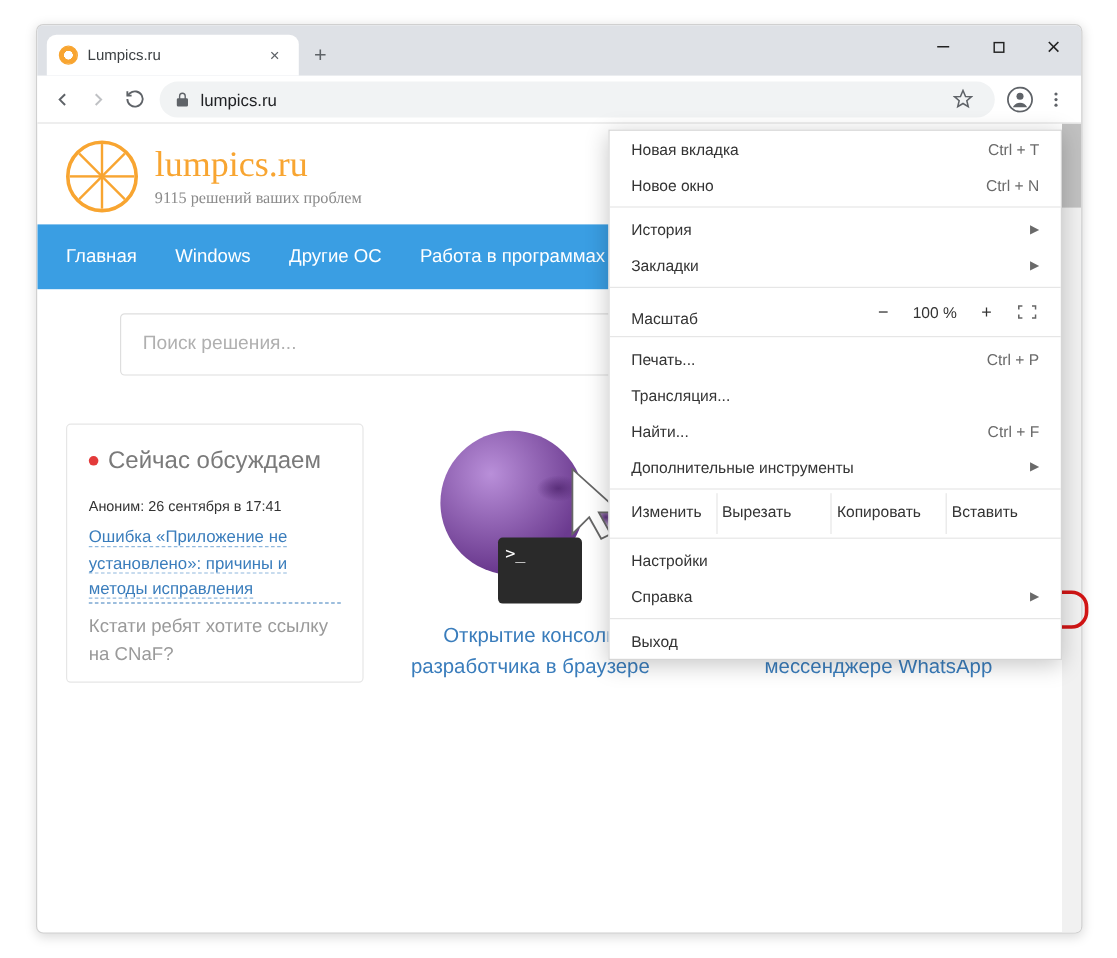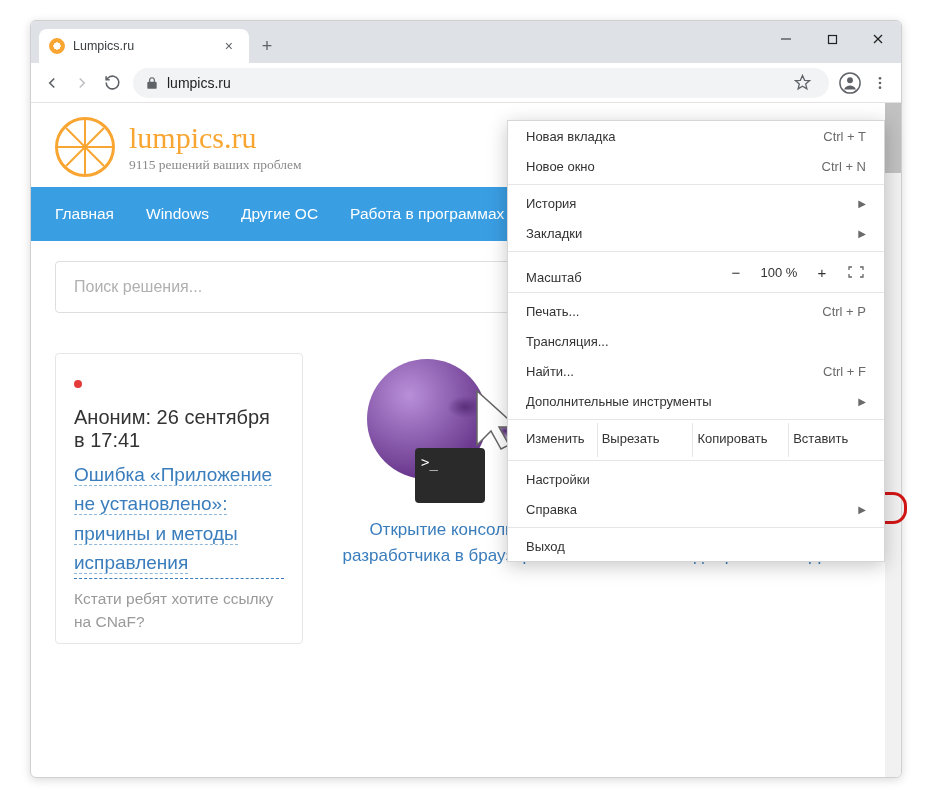--- a/index.html
+++ b/index.html
@@ -29,30 +29,30 @@
   .site-header { display:flex; align-items:center; padding: 14px 24px 10px 24px; gap:14px;}
   .site-logo { width:60px; height:60px; border-radius:50%; border:3px solid #f8a531; position:relative; background:#fff; display:flex; align-items:center; justify-content:center; overflow:hidden;}
   .site-logo::before{content:"";position:absolute;width:60px;height:60px;border-radius:50%;}
   .site-logo-inner{position:relative;width:100%;height:100%;}
   .slice{position:absolute;left:50%;top:50%;width:2px;height:30px;background:#f8a531;transform-origin:top center;}
   .site-title-wrap{display:flex;flex-direction:column;}
   .site-title { font-size:30px; color:#f8a531; font-weight:400; font-family:Georgia, serif;}
   .site-subtitle { font-size:13.5px; color:#8a8a8a; font-family:Georgia, serif; margin-top:2px;}
   .navbar { background:#3a9ee3; display:flex; flex-wrap:wrap; padding: 0 8px;}
   .nav-item { color:#fff; padding: 18px 16px; font-size:15.5px; cursor:pointer;}
-  .search-wrap { padding:20px 24px;}
+  .search-wrap { padding:20px 24px;margin-left:45px;}
   .search-box { border:1px solid #dedede; border-radius:4px; height:52px; display:flex; align-items:center; padding:0 18px;}
   .search-input { border:none; outline:none; font-size:16px; color:#333; width:100%; background:transparent;}
   .search-input::placeholder{color:#b0b0b0;}
   .main-row { display:flex; padding: 20px 24px 0 24px; gap:24px;}
   .side-card { width:248px; border:1px solid #e6e6e6; border-radius:4px; padding:18px 18px 10px 18px;}
   .discuss-head { display:flex; align-items:flex-start; gap:8px; color:#7a7a7a; font-size:20px; line-height:1.25; margin-bottom:18px;}
   .red-dot{width:8px;height:8px;border-radius:50%;background:#e33a3a;margin-top:8px;flex-shrink:0;}
-  .discuss-meta{font-size:20px;color:#333;margin-bottom:8px;}
-  .discuss-link{font-size:19px;color:#3a7dbc;text-decoration:underline;display:block;line-height:1.55;margin-bottom:8px; border-bottom:1px dashed #3a7dbc; text-decoration:none;}
+  .discuss-meta{font-size:12px;color:#333;margin-bottom:8px;}
+  .discuss-link{font-size:14px;color:#3a7dbc;text-decoration:underline;display:block;line-height:1.55;margin-bottom:8px; border-bottom:1px dashed #3a7dbc; text-decoration:none;}
   .discuss-link span{border-bottom:1px dashed #8fb8dd;}
   .discuss-text{font-size:15.5px;color:#9a9a9a;line-height:1.5;}
   .article-grid{flex:1;display:flex;gap:60px;flex-wrap:wrap;}
   .article{width:230px;display:flex;flex-direction:column;align-items:center;text-align:center;}
   .thumb{width:150px;height:150px;position:relative;margin-bottom:14px;}
   .article-title{color:#3a7dbc;font-size:17px;line-height:1.5;}
   
   .globe{position:absolute;width:120px;height:120px;border-radius:50%;background:radial-gradient(circle at 35% 30%,#b98fd9,#6b3a8f 70%);left:0;top:6px;}
   .globe::before{content:"";position:absolute;width:120px;height:120px;border-radius:50%;background:radial-gradient(ellipse 30px 18px at 32% 40%,#5a2f7a 0%,transparent 60%),radial-gradient(ellipse 25px 20px at 65% 60%,#5a2f7a 0%,transparent 60%);}
   .term{position:absolute;width:70px;height:55px;background:#2a2a2a;border-radius:4px;left:48px;top:95px;display:flex;align-items:flex-start;padding:6px;}
@@ -190,20 +190,21 @@
       </div>
       <div class="search-wrap">
         <div class="search-box">
           <input class="search-input" placeholder="Поиск решения..." style="">
         </div>
       </div>
       <div class="main-row">
         <div class="side-card">
           <div class="discuss-head">
             <span class="red-dot"></span>
+            <span>Сейчас обсуждаем</span>
           </div>
           <div class="discuss-meta">Аноним: 26 сентября в 17:41</div>
           <a class="discuss-link"><span>Ошибка «Приложение не установлено»: причины и методы исправления</span></a>
           <div class="discuss-text">Кстати ребят хотите ссылку на CNaF?</div>
         </div>
         <div class="article-grid">
           <div class="article">
             <div class="thumb">
               <div class="globe"></div>
               <div class="term">
@@ -237,21 +238,21 @@
           </div>
         </div>
       </div>
     </div>
     <div class="scrollbar-vert">
       <div class="scroll-thumb"></div>
     </div>
   </div>
 </div>
 
-<div class="menu" style="right:46px; top:120px;">
+<div class="menu" style="right:46px; top:108px;">
   <div class="menu-item">
       <span>Новая вкладка</span>
       <span class="shortcut">Ctrl + T</span>
     </div>
   <div class="menu-item">
       <span>Новое окно</span>
       <span class="shortcut">Ctrl + N</span>
     </div>
   <div class="menu-sep"></div>
   <div class="menu-item">

